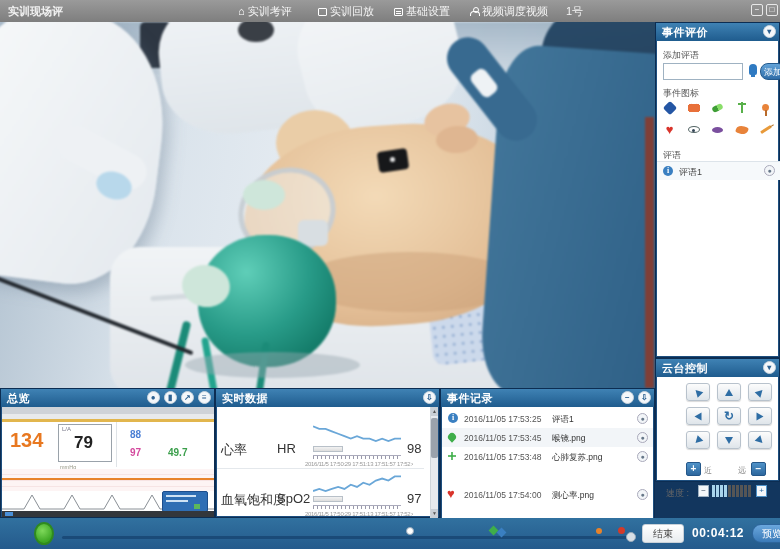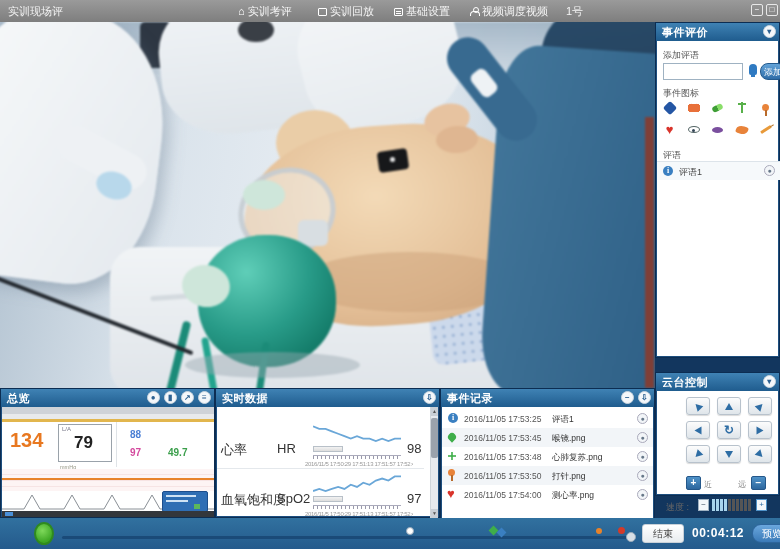--- a/index.html
+++ b/index.html
@@ -2,21 +2,21 @@
 <html><head>
 <meta charset="utf-8">
 <style>
 *{margin:0;padding:0;box-sizing:border-box}
 html,body{background:#0b2644}
 .app{position:relative;width:780px;height:549px;overflow:hidden;background:#12365e;
      font-family:"Liberation Sans",sans-serif;-webkit-font-smoothing:antialiased}
 
 .topbar{position:absolute;left:0;top:0;width:780px;height:22px;
   background:linear-gradient(#9a9a9a,#7e7e7e);color:#f2f2f2;font-size:11px}
-.topbar .title{position:absolute;left:8px;top:4px;font-weight:normal}
+.topbar .title{position:absolute;left:8px;top:4px;font-weight:bold}
 .tab{position:absolute;top:4px;display:flex;align-items:center;gap:3px;color:#f5f5f5;cursor:default}
 .tab .tico{display:inline-block;color:#fff;font-size:11px;line-height:11px}
 .sqico{width:9px;height:8px;border:1px solid #fff;border-radius:1px;background:transparent;position:relative}
 .sqico.lines::before{content:"";position:absolute;left:1px;top:2px;width:5px;height:1px;background:#fff;box-shadow:0 2px 0 #fff}
 .perico{width:9px;height:9px;position:relative}
 .perico::before{content:"";position:absolute;left:2.5px;top:0;width:4px;height:4px;border-radius:50%;border:1px solid #fff}
 .perico::after{content:"";position:absolute;left:0;bottom:0;width:8px;height:4px;border-radius:4px 4px 0 0;border:1px solid #fff;border-bottom:none}
 .winbtn{position:absolute;top:4px;width:12px;height:12px;border:1px solid #e8e8e8;border-radius:2px;
   color:#fff;font-size:8px;line-height:10px;text-align:center}
 
@@ -205,21 +205,21 @@
     </div>
     <div class="lblsm" style="position:absolute;left:7px;top:126px">评语</div>
     <div style="position:absolute;left:1px;top:138px;width:123px;height:1px;background:#dde4ea"></div>
     <div style="position:absolute;left:1px;top:139px;width:123px;height:18px;background:#f6f9fb">
       <span class="ic-info" style="position:absolute;left:6px;top:4px">i</span>
       <span style="position:absolute;left:22px;top:4px;font-size:9px;color:#444">评语1</span>
       <span class="ecirc" style="top:3px">●</span>
     </div>
   </div>
 
-  <div class="panel" style="left:655px;top:372px;width:125px;height:124px">
+  <div class="panel" style="left:655px;top:358px;width:125px;height:124px">
     <div class="phead">
       <span>云台控制</span>
       <span class="circ" style="right:3px">▾</span>
     </div>
     <div class="padbtn" style="left:30px;top:24px">
         <span class="tri" style="transform:rotate(315deg)"></span>
       </div>
     <div class="padbtn" style="left:61px;top:24px">
         <span class="tri"></span>
       </div>
@@ -353,26 +353,20 @@
       <span class="tm">2016/11/05 17:53:45</span>
       <span class="nm">喉镜.png</span>
       <span class="ecirc">●</span>
     </div>
     <div class="erow" style="top:58px;background:#fff">
       <span class="ic-cross" style="position:absolute;left:5px;top:4px;transform:scale(.8)"></span>
       <span class="tm">2016/11/05 17:53:48</span>
       <span class="nm">心肺复苏.png</span>
       <span class="ecirc">●</span>
     </div>
-    <div class="erow" style="top:77px;background:#f2f5f8">
-      <span class="ic-pin" style="position:absolute;left:6px;top:3px"></span>
-      <span class="tm">2016/11/05 17:53:50</span>
-      <span class="nm">打针.png</span>
-      <span class="ecirc">●</span>
-    </div>
     <div class="erow" style="top:96px;background:#fff">
       <span class="ic-heart" style="position:absolute;left:5px;top:2px">♥</span>
       <span class="tm">2016/11/05 17:54:00</span>
       <span class="nm">测心率.png</span>
       <span class="ecirc">●</span>
     </div>
   </div>
 
   <div class="bottombar">
     <div style="left:34px;top:4px;width:20px;height:23px;border-radius:50%;background:radial-gradient(circle at 40% 35%,#7ed95a,#3fa825 70%);border:2px solid #2f8a1f"></div>

